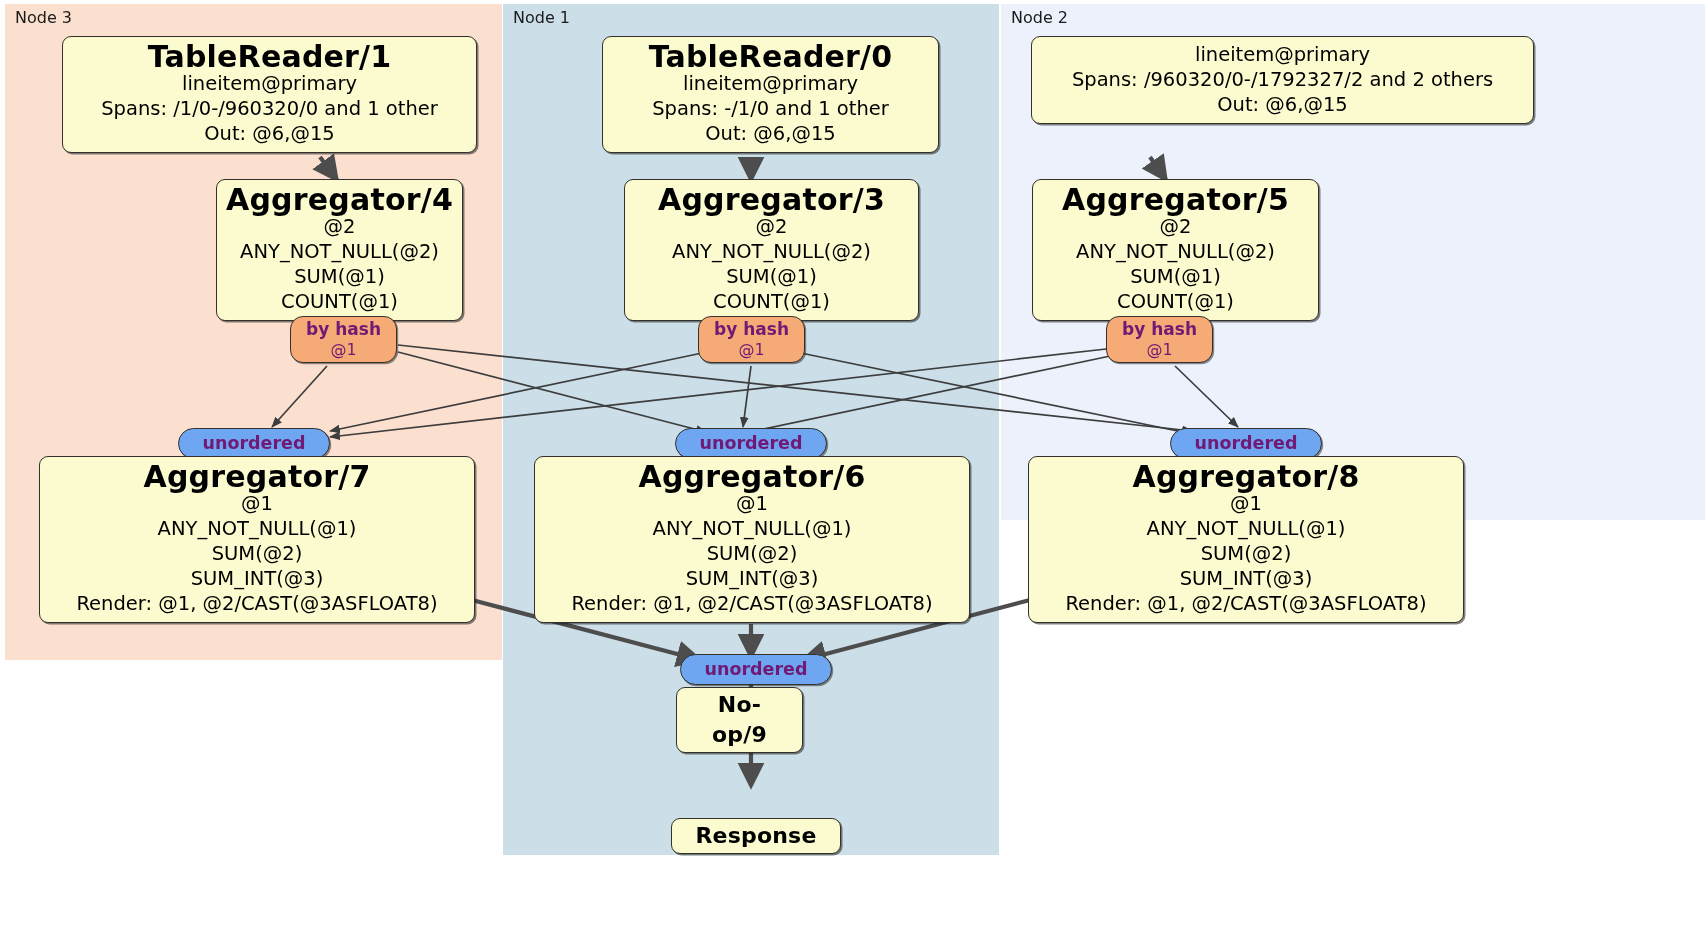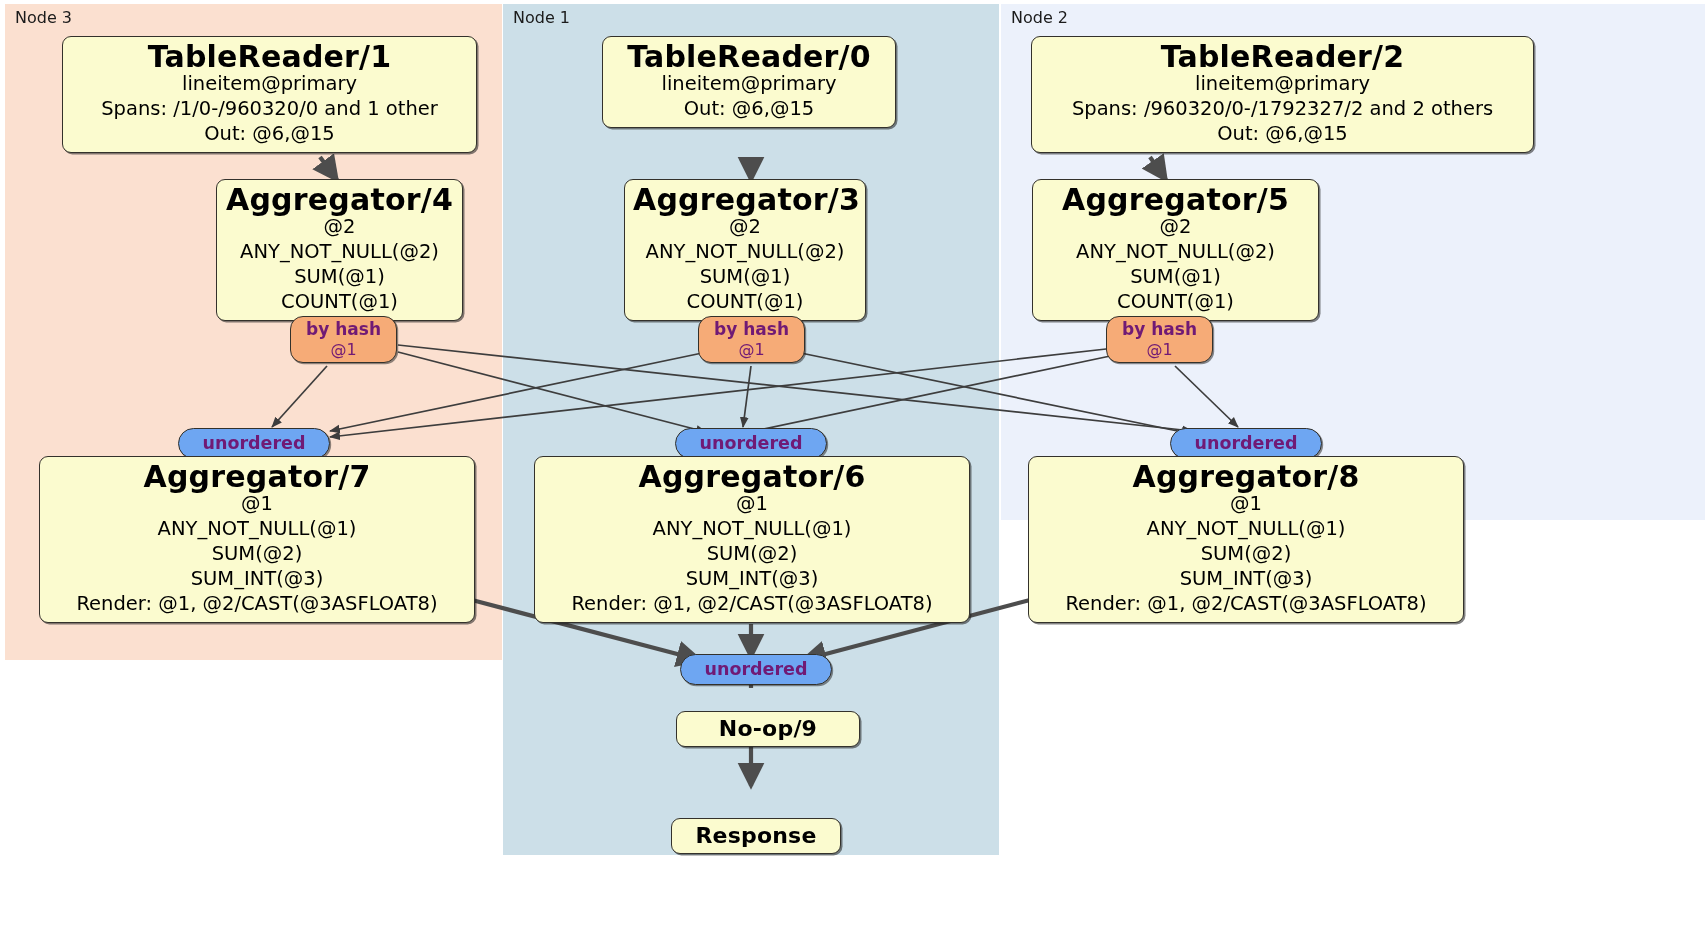--- a/index.html
+++ b/index.html
@@ -143,27 +143,28 @@
 
   <div class="box" id="agg7" style="left:39px;top:456px;width:436px;">
     <div class="title">Aggregator/7</div>
     <div class="ln">@1</div>
     <div class="ln">ANY_NOT_NULL(@1)</div>
     <div class="ln">SUM(@2)</div>
     <div class="ln">SUM_INT(@3)</div>
     <div class="ln">Render: @1, @2/CAST(@3ASFLOAT8)</div>
   </div>
 
-  <div class="box" id="tr0" style="left:602px;top:36px;width:294px;">
+  <div class="box" id="tr0" style="left:602px;top:36px;width:337px;">
     <div class="title">TableReader/0</div>
     <div class="ln">lineitem@primary</div>
+    <div class="ln">Spans: -/1/0 and 1 other</div>
     <div class="ln">Out: @6,@15</div>
   </div>
 
-  <div class="box" id="agg3" style="left:624px;top:179px;width:242px;">
+  <div class="box" id="agg3" style="left:624px;top:179px;width:295px;">
     <div class="title">Aggregator/3</div>
     <div class="ln">@2</div>
     <div class="ln">ANY_NOT_NULL(@2)</div>
     <div class="ln">SUM(@1)</div>
     <div class="ln">COUNT(@1)</div>
   </div>
 
   <div class="badge badge-hash" style="left:698px;top:316px;width:107px;">
     <div class="b1">by hash</div>
     <div class="b2">@1</div>
@@ -175,30 +176,29 @@
     <div class="title">Aggregator/6</div>
     <div class="ln">@1</div>
     <div class="ln">ANY_NOT_NULL(@1)</div>
     <div class="ln">SUM(@2)</div>
     <div class="ln">SUM_INT(@3)</div>
     <div class="ln">Render: @1, @2/CAST(@3ASFLOAT8)</div>
   </div>
 
   <div class="badge badge-ord" style="left:680px;top:654px;width:152px;">unordered</div>
 
-  <div class="box compact" id="noop9" style="left:676px;top:687px;width:184px;margin-top:24px;">
+  <div class="box compact" id="noop9" style="left:676px;top:687px;width:127px;">
     <div class="title">No-op/9</div>
   </div>
 
   <div class="box compact" id="resp" style="left:671px;top:788px;width:170px;margin-top:30px;">
     <div class="title">Response</div>
   </div>
 
   <div class="box" id="tr2" style="left:1031px;top:36px;width:503px;">
-    <div class="title">TableReader/2</div>
     <div class="ln">lineitem@primary</div>
     <div class="ln">Spans: /960320/0-/1792327/2 and 2 others</div>
     <div class="ln">Out: @6,@15</div>
   </div>
 
   <div class="box" id="agg5" style="left:1032px;top:179px;width:287px;">
     <div class="title">Aggregator/5</div>
     <div class="ln">@2</div>
     <div class="ln">ANY_NOT_NULL(@2)</div>
     <div class="ln">SUM(@1)</div>

